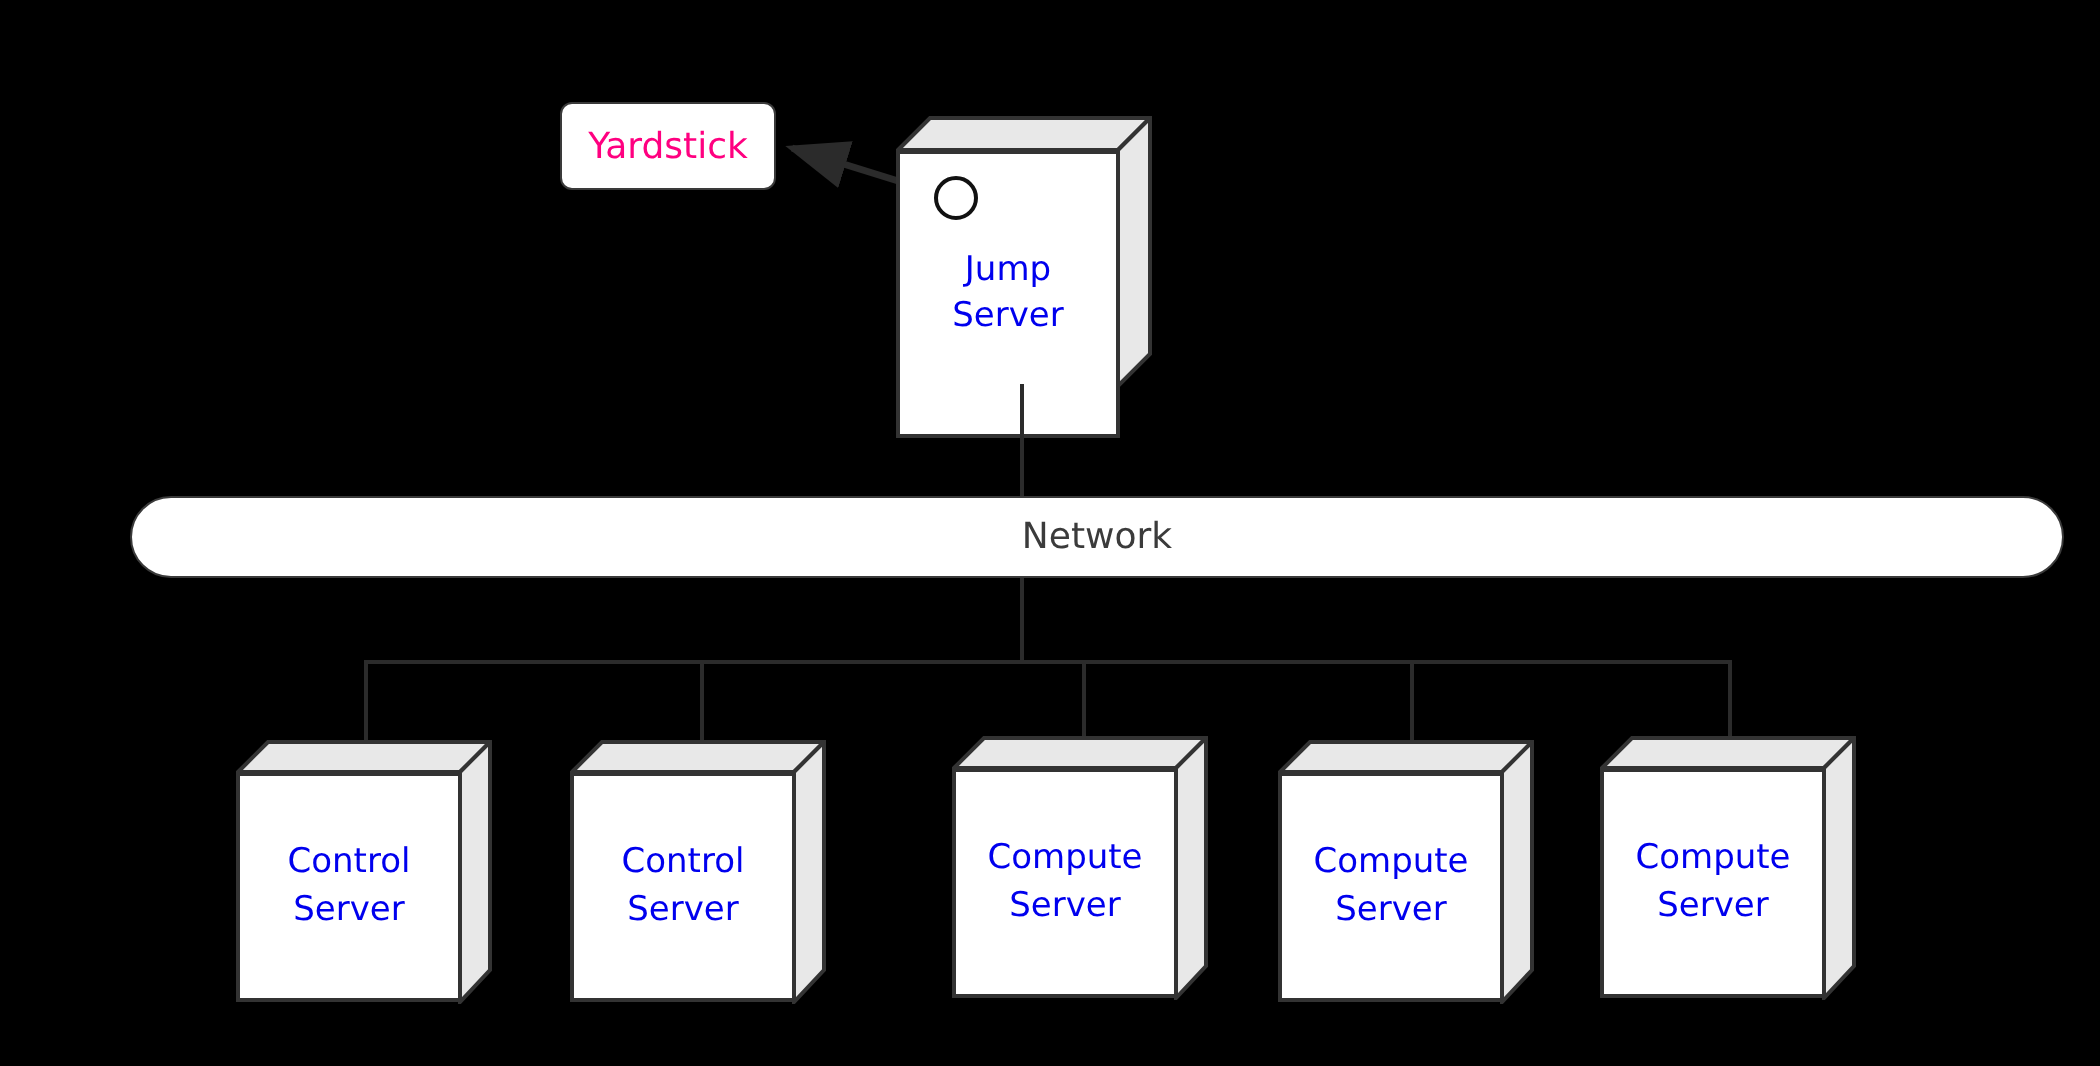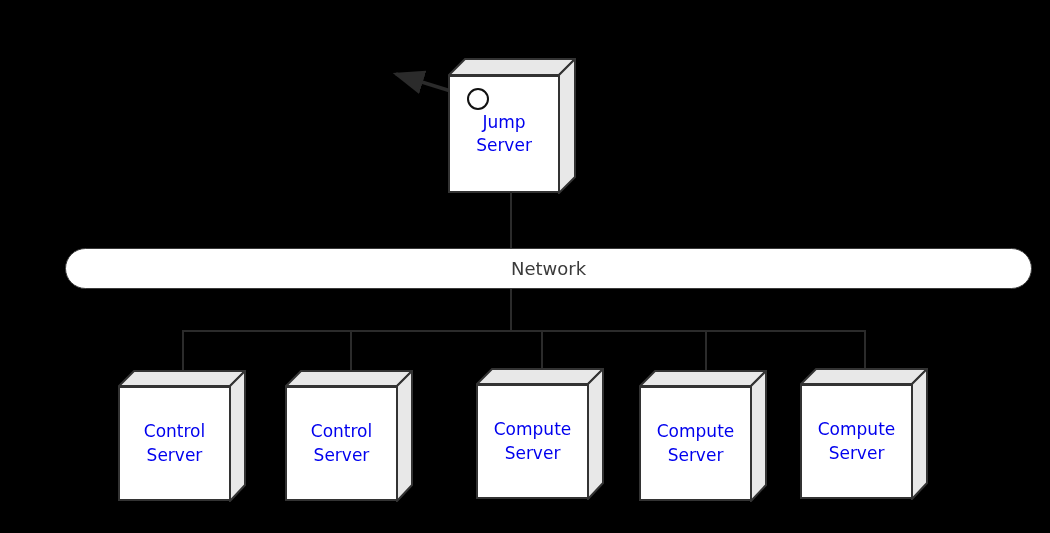--- a/index.html
+++ b/index.html
@@ -95,36 +95,39 @@
   .arrow-svg {
     position: absolute;
     overflow: visible;
   }
 </style>
 </head>
 <body>
 
 <div id="canvas">
 
+  <div class="yardstick-box" style="left:280px; top:51px; width:108px; height:44px;">
+    <span class="yardstick-label">Yardstick</span>
+  </div>
 
   <svg class="arrow-svg" style="left:0px; top:0px; width:1050px; height:533px;">
     <defs>
       <marker id="arrowhead" markerWidth="9" markerHeight="7" refX="8" refY="3.5" orient="auto" markerUnits="strokeWidth">
         <polygon points="0 0, 9 3.5, 0 7" fill="#2b2b2b"></polygon>
       </marker>
     </defs>
     <line x1="470" y1="97" x2="396" y2="74" stroke="#2b2b2b" stroke-width="3.5" marker-end="url(#arrowhead)"></line>
   </svg>
 
   <div class="cube" style="left:448px; top:58px; width:128px; height:136px;">
     <svg style="position:absolute; left:0; top:0;" width="128" height="136">
       <polygon points="1,17 17,1 127,1 111,17" fill="#e8e8e8" stroke="#333333" stroke-width="2"></polygon>
       <polygon points="111,17 127,1 127,119 111,135" fill="#e8e8e8" stroke="#333333" stroke-width="2"></polygon>
     </svg>
-    <div class="face-front" style="top:17px; width:112px; height:118px;">
+    <div class="face-front" style="top:17px; width:112px; height:144px;">
       <span class="cube-label">Jump
 Server</span>
     </div>
     <div class="port-circle" style="left:19px; top:30px; width:22px; height:22px;"></div>
   </div>
 
   <div class="line-v" style="left:510px; top:192px; height:57px;"></div>
 
   <div class="network-bar" style="left:65px; top:248px; width:967px; height:41px;">
     <span class="network-label">Network</span>

